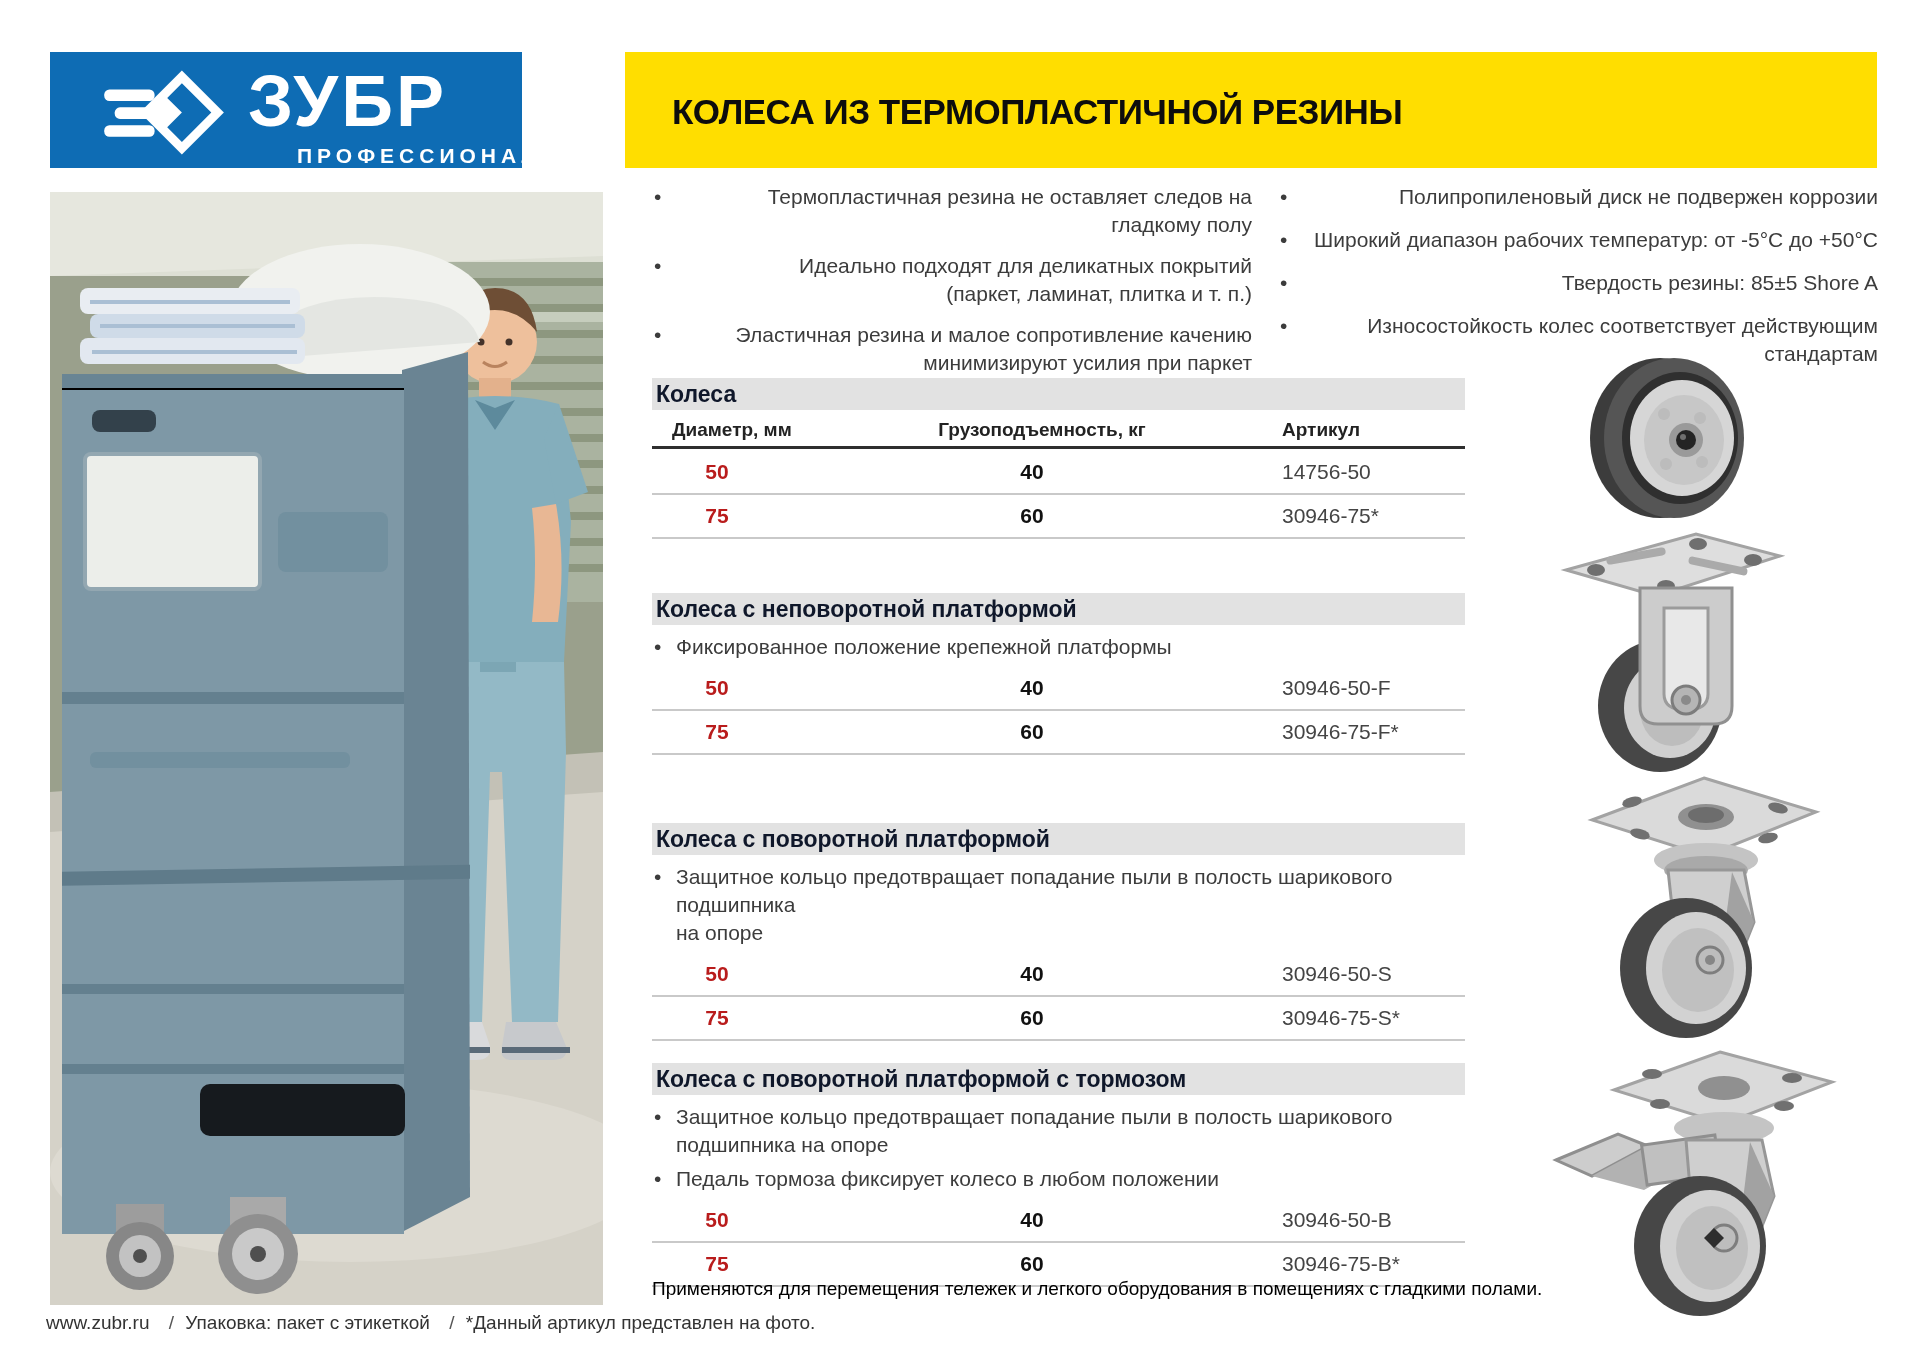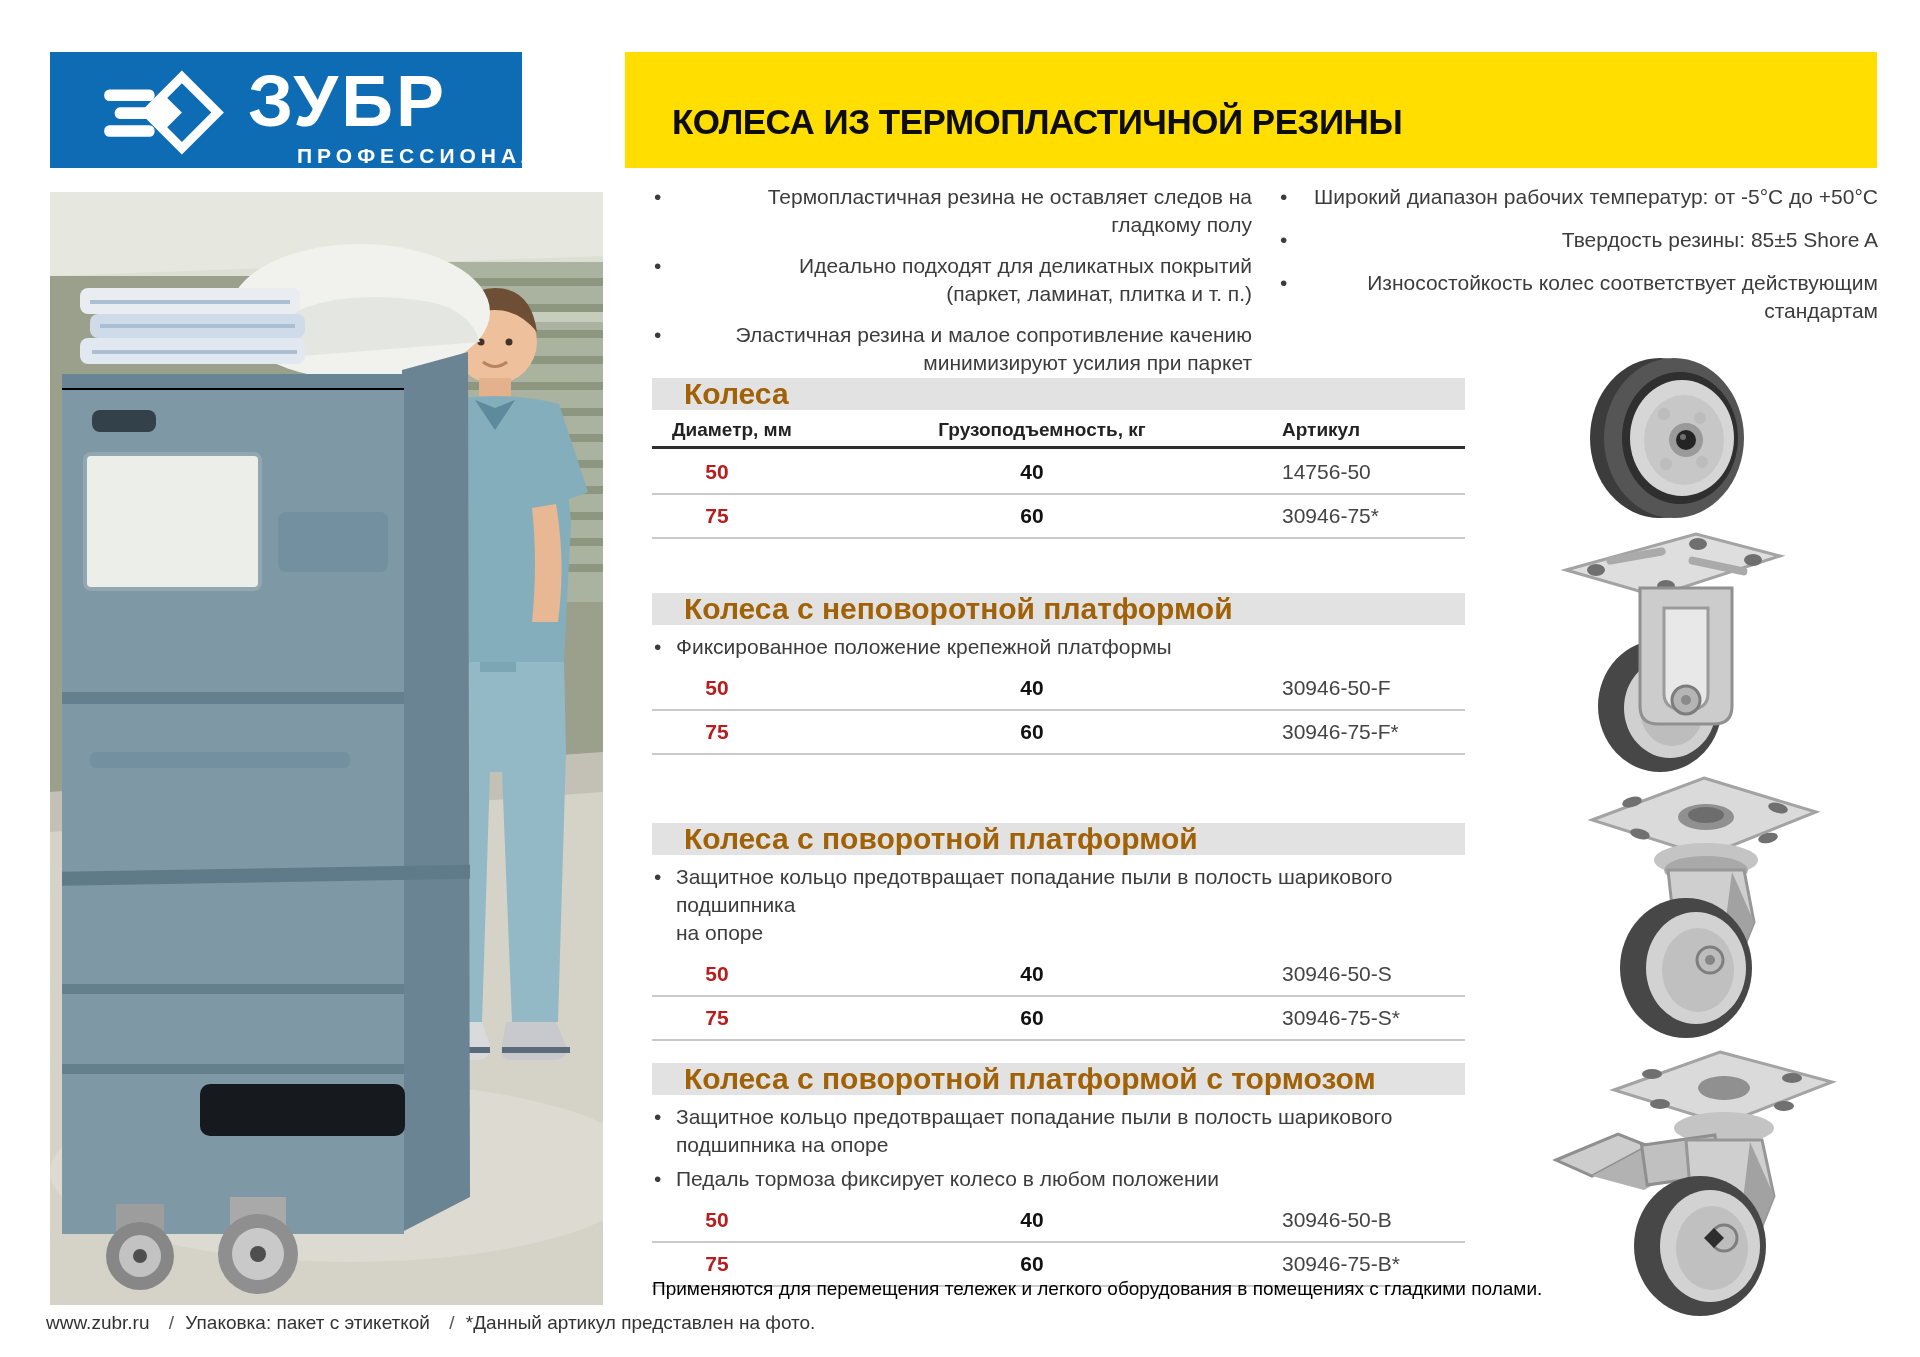--- a/index.html
+++ b/index.html
@@ -5,35 +5,35 @@
   html,body{margin:0;padding:0;background:#ffffff;}
   body{font-family:"Liberation Sans",sans-serif;}
   #canvas{position:relative;width:1920px;height:1357px;background:#fff;overflow:hidden;}
   .abs{position:absolute;}
 
   
   .logo-box{left:50px;top:52px;width:472px;height:116px;background:#0e6cb4;}
   .brand-word{position:absolute;left:198px;top:8px;color:#fff;font-weight:bold;font-size:72px;letter-spacing:3px;}
   .brand-sub{position:absolute;left:247px;top:92px;color:#fff;font-weight:bold;font-size:21px;letter-spacing:5px;}
   .banner{left:625px;top:52px;width:1252px;height:116px;background:#ffde00;}
-  .banner-title{position:absolute;left:47px;top:12px;height:116px;line-height:116px;
+  .banner-title{position:absolute;left:47px;top:2px;height:116px;line-height:116px;
     font-size:35px;font-weight:bold;color:#0d0d0d;letter-spacing:-0.5px;white-space:nowrap;}
 
   
   .features{font-size:21px;color:#3c3c3c;}
   .features .f-item{position:relative;padding-left:24px;margin-bottom:13px;line-height:28px;white-space:pre-line;text-align:right;}
   .features .f-item:before{content:"•";position:absolute;left:2px;top:0;color:#3c3c3c;}
   .features-left{left:652px;top:183px;width:600px;}
   .features-right{left:1278px;top:183px;width:600px;}
   .features-right .f-item{margin-bottom:15px;}
 
   
   .spec-table{left:652px;width:813px;}
-  .band{height:32px;line-height:32px;background:#e2e2e2;padding-left:32px;
-        font-size:30px;font-weight:bold;color:#a16207;}
+  .band{height:32px;line-height:32px;background:#e2e2e2;padding-left:4px;
+        font-size:23px;font-weight:bold;color:#0f172a;}
   .thead{position:relative;height:36px;border-bottom:3px solid #2f2f2f;font-size:19px;font-weight:bold;color:#222;}
   .thead .h1{position:absolute;left:20px;top:9px;}
   .thead .h2{position:absolute;left:270px;top:9px;width:240px;text-align:center;}
   .thead .h3{position:absolute;left:630px;top:9px;}
   .notes{margin-top:8px;font-size:21px;color:#3c3c3c;}
   .notes .n-item{position:relative;padding-left:24px;line-height:28px;margin-bottom:6px;white-space:pre-line;}
   .notes .n-item:before{content:"•";position:absolute;left:2px;top:0;color:#3c3c3c;}
   .rows{margin-top:2px;}
   .trow{position:relative;height:42px;border-bottom:2px solid #c9c9c9;}
   .trow .c1{position:absolute;left:0;top:9px;width:130px;text-align:center;font-size:21px;font-weight:bold;color:#b91c1c;}
@@ -164,20 +164,21 @@
   </div>
 
   <div class="abs features features-left">
     <div class="f-item">Термопластичная резина не оставляет следов на гладкому полу</div>
     <div class="f-item">Идеально подходят для деликатных покрытий
 (паркет, ламинат, плитка и т. п.)</div>
     <div class="f-item">Эластичная резина и малое сопротивление качению
 минимизируют усилия при паркет</div>
   </div>
   <div class="abs features features-right">
+    <div class="f-item">Полипропиленовый диск не подвержен коррозии</div>
     <div class="f-item">Широкий диапазон рабочих температур: от -5°С до +50°С</div>
     <div class="f-item">Твердость резины: 85±5 Shore A</div>
     <div class="f-item">Износостойкость колес соответствует действующим стандартам</div>
   </div>
 
   <div class="abs spec-table" style="top:378px">
     <div class="band">Колеса</div>
     <div class="thead">
       <span class="h1">Диаметр, мм</span>
       <span class="h2">Грузоподъемность, кг</span>

